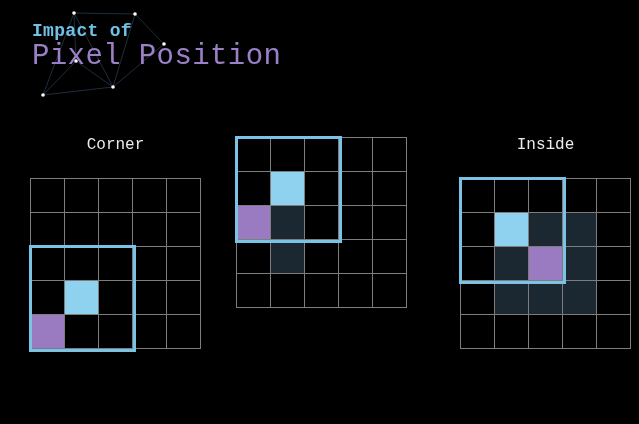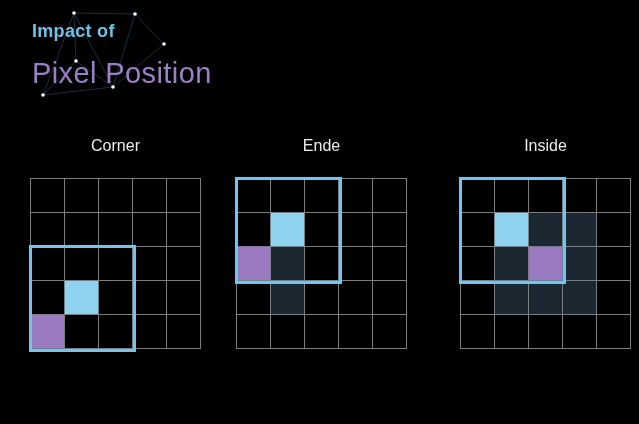--- a/index.html
+++ b/index.html
@@ -4,21 +4,21 @@
 <style>
   html, body { margin: 0; padding: 0; background: #000; }
   * { box-sizing: border-box; }
 
   .slide {
     position: relative;
     width: 639px;
     height: 424px;
     background: var(--bg, #000000);
     overflow: hidden;
-    font-family: Liberation Sans, sans-serif;
+    font-family: Liberation Mono, monospace;
   }
 
   
   .deco-svg {
     position: absolute;
     left: 0;
     top: 0;
     width: 210px;
     height: 118px;
     z-index: 1;
@@ -37,21 +37,21 @@
     letter-spacing: 0.3px;
     color: var(--kicker, #6fc1e5);
     line-height: 1.15;
   }
   .main-title {
     font-size: 29px;
     font-weight: normal;
     letter-spacing: 0.4px;
     color: var(--title, #9b80c8);
     line-height: 1.05;
-    margin-top: 16px;
+    margin-top: 0;
   }
 
   
   .grid-group {
     position: absolute;
     top: 137px;
     width: 171px;
     z-index: 2;
   }
   .grid-group.g0 { left: 30px; }
@@ -152,21 +152,20 @@
           <div class="cell"></div>
           <div class="cell fill-purple"></div>
           <div class="cell"></div>
           <div class="cell"></div>
           <div class="cell"></div>
           <div class="cell"></div>
           <div class="kernel-box" style="left: -2px; top: 66px; width: 107px; height: 107px;"></div>
         </div>
       </div>
       <div class="grid-group g1">
-        <div class="grid-label">Ende</div>
         <div class="pixel-grid">
           <div class="cell"></div>
           <div class="cell"></div>
           <div class="cell"></div>
           <div class="cell"></div>
           <div class="cell"></div>
           <div class="cell"></div>
           <div class="cell fill-blue"></div>
           <div class="cell"></div>
           <div class="cell"></div>

